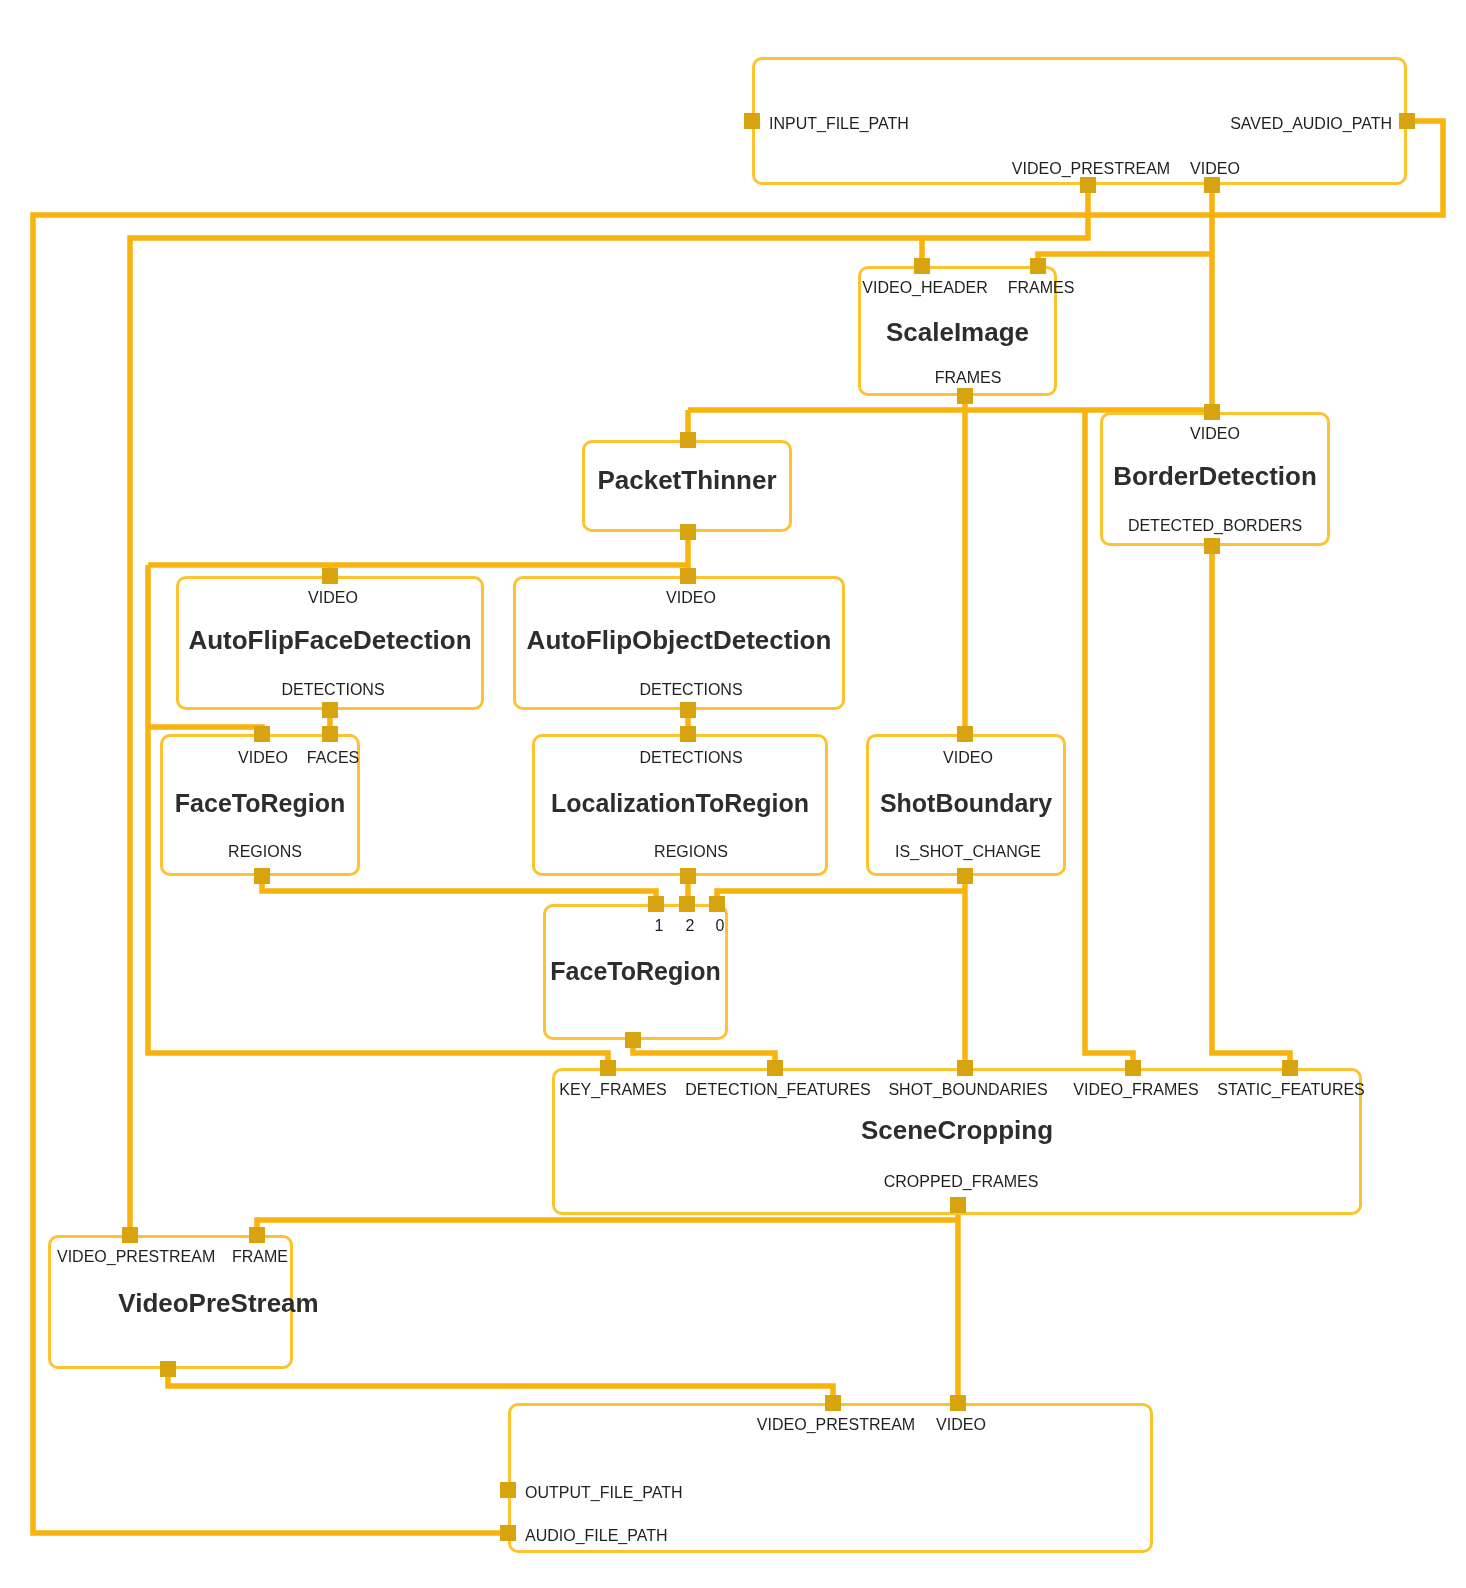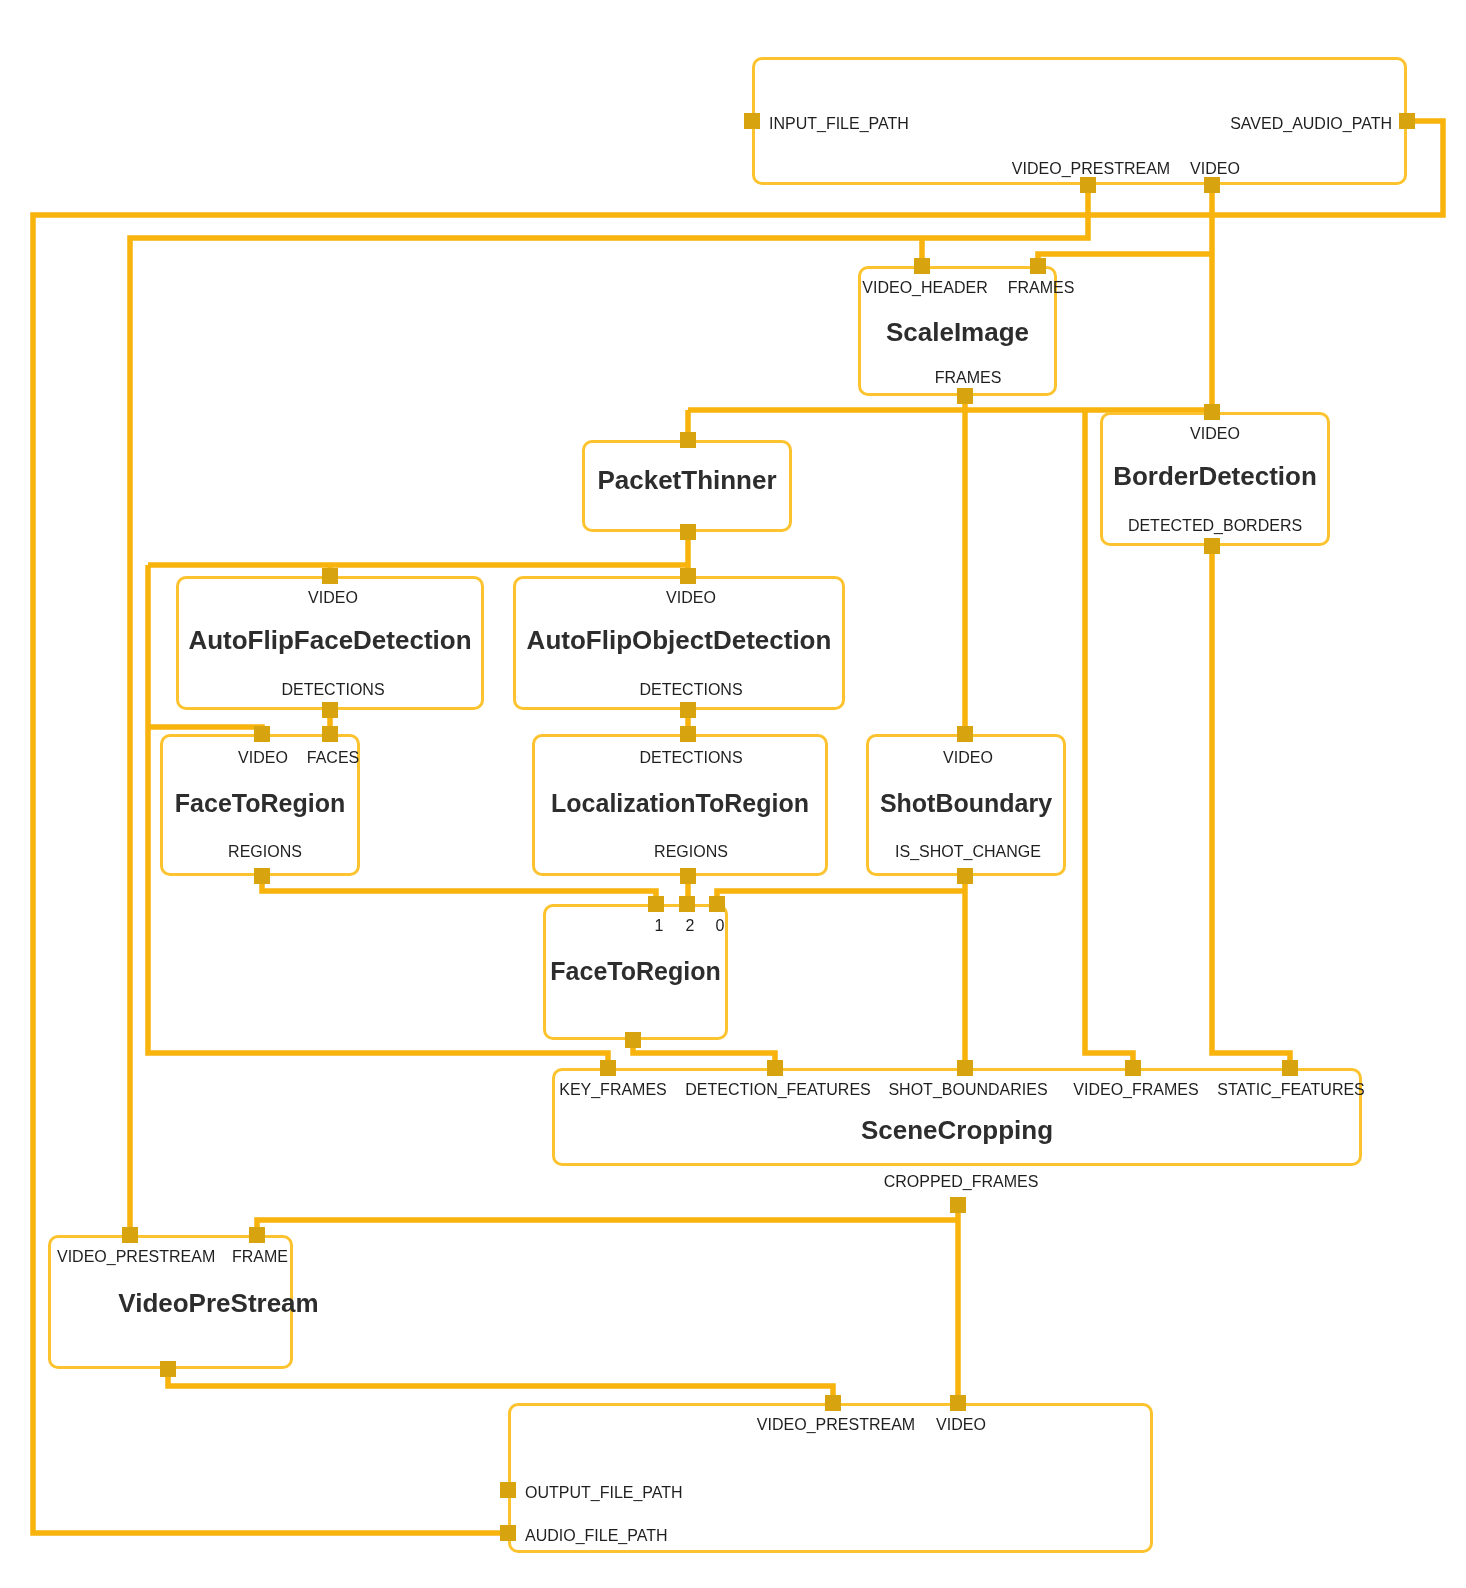--- a/index.html
+++ b/index.html
@@ -128,21 +128,21 @@
     <span class="nlabel centered" style="left:99px;top:106px;">IS_SHOT_CHANGE</span>
   </div>
 
   <div class="node" style="left:543px;top:904px;width:185px;height:136px;">
     <span class="nlabel centered" style="left:113px;top:10px;">1</span>
     <span class="nlabel centered" style="left:144px;top:10px;">2</span>
     <span class="nlabel centered" style="left:174px;top:10px;">0</span>
     <div class="title" style="top:50px;font-size:25px;">FaceToRegion</div>
   </div>
 
-  <div class="node" style="left:552px;top:1068px;width:810px;height:98px;text-decoration:underline;">
+  <div class="node" style="left:552px;top:1068px;width:810px;height:147px;text-decoration:underline;">
     <span class="nlabel centered" style="left:58px;top:10px;">KEY_FRAMES</span>
     <span class="nlabel centered" style="left:223px;top:10px;">DETECTION_FEATURES</span>
     <span class="nlabel centered" style="left:413px;top:10px;">SHOT_BOUNDARIES</span>
     <span class="nlabel centered" style="left:581px;top:10px;">VIDEO_FRAMES</span>
     <span class="nlabel centered" style="left:736px;top:10px;">STATIC_FEATURES</span>
     <div class="title" style="top:44px;font-size:26px;">SceneCropping</div>
     <span class="nlabel centered" style="left:406px;top:102px;">CROPPED_FRAMES</span>
   </div>
 
   <div class="node" style="left:48px;top:1235px;width:245px;height:134px;">

